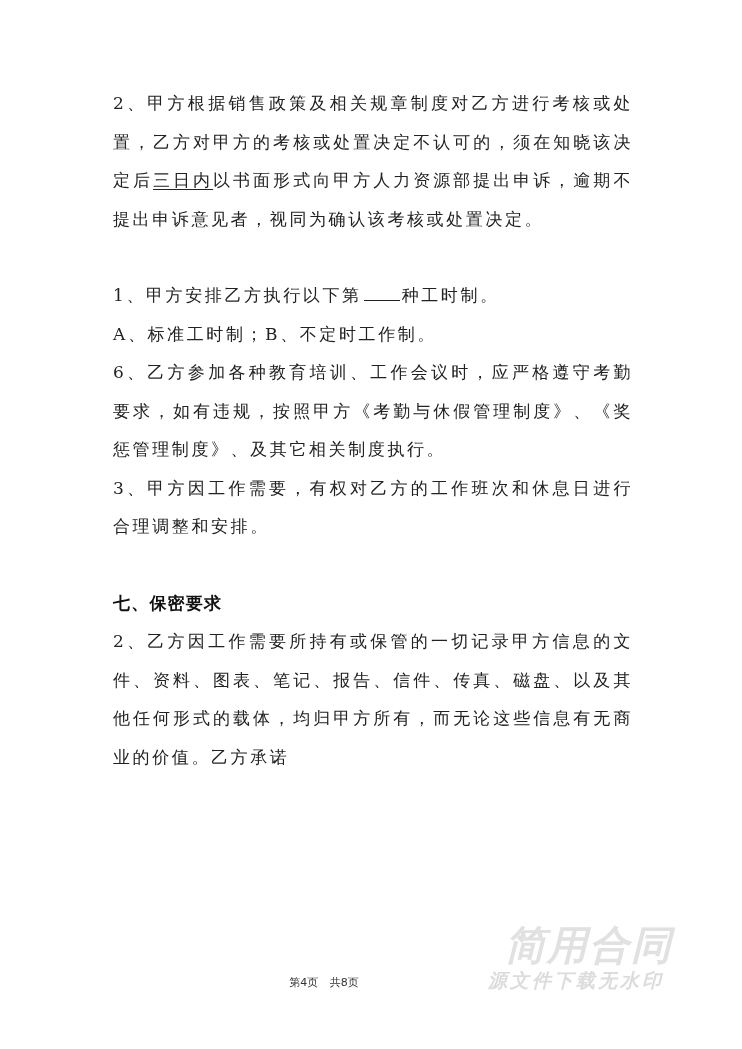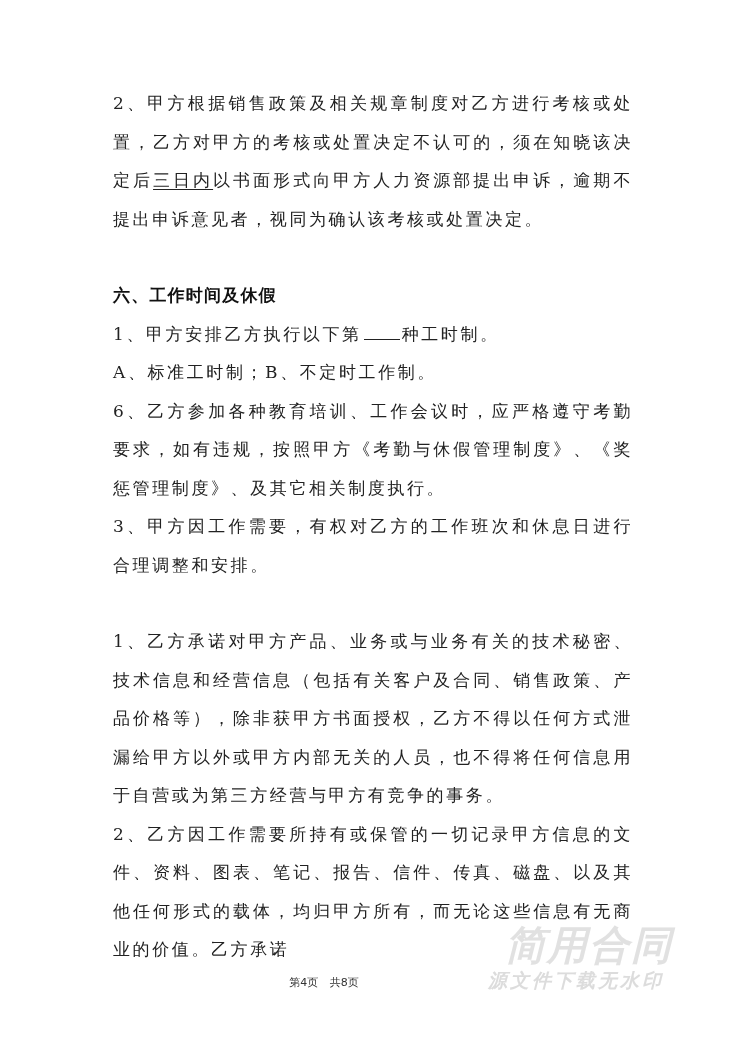--- a/index.html
+++ b/index.html
@@ -99,29 +99,28 @@
 </head>
 <body>
 
 <div class="page">
   <div class="content">
 
     <p class="para"><span>2、甲方根据销售政策及相关规章制度对乙方进行考核或处置，乙方对甲方的考核或处置决定不认可的，须在知晓该决定后</span><span class="ul">三日内</span><span>以书面形式向甲方人力资源部提出申诉，逾期不提出申诉意见者，视同为确认该考核或处置决定。</span></p>
 
     <div class="gap"></div>
 
-    <p class="heading">六、工作时间及休假</p>
     <p class="para"><span>1、甲方安排乙方执行以下第</span><span class="blank"></span><span>种工时制。</span></p>
     <p class="para">A、标准工时制；B、不定时工作制。</p>
     <p class="para">6、乙方参加各种教育培训、工作会议时，应严格遵守考勤要求，如有违规，按照甲方《考勤与休假管理制度》、《奖惩管理制度》、及其它相关制度执行。</p>
     <p class="para">3、甲方因工作需要，有权对乙方的工作班次和休息日进行合理调整和安排。</p>
 
     <div class="gap"></div>
 
-    <p class="para">1、乙方承诺对甲方产品、业务或与业务有关的技术秘密、技术信息和经营信息（包括有关客户及合同、销售政策、产品价格等），除非获甲方书面授权，乙方不得以任何方式泄漏给甲方以外或甲方内部无关的人员，也不得将任何信息用于自营或为第三方经营与甲方有竞争的事务。</p>
+    <p class="heading">七、保密要求</p>
     <p class="para">2、乙方因工作需要所持有或保管的一切记录甲方信息的文件、资料、图表、笔记、报告、信件、传真、磁盘、以及其他任何形式的载体，均归甲方所有，而无论这些信息有无商业的价值。乙方承诺</p>
   </div>
 
   <div class="wm-main">简用合同</div>
   <div class="wm-sub">源文件下载无水印</div>
 
   <div class="footer">
     <span>第4页</span>
     <span>共8页</span>
   </div>

